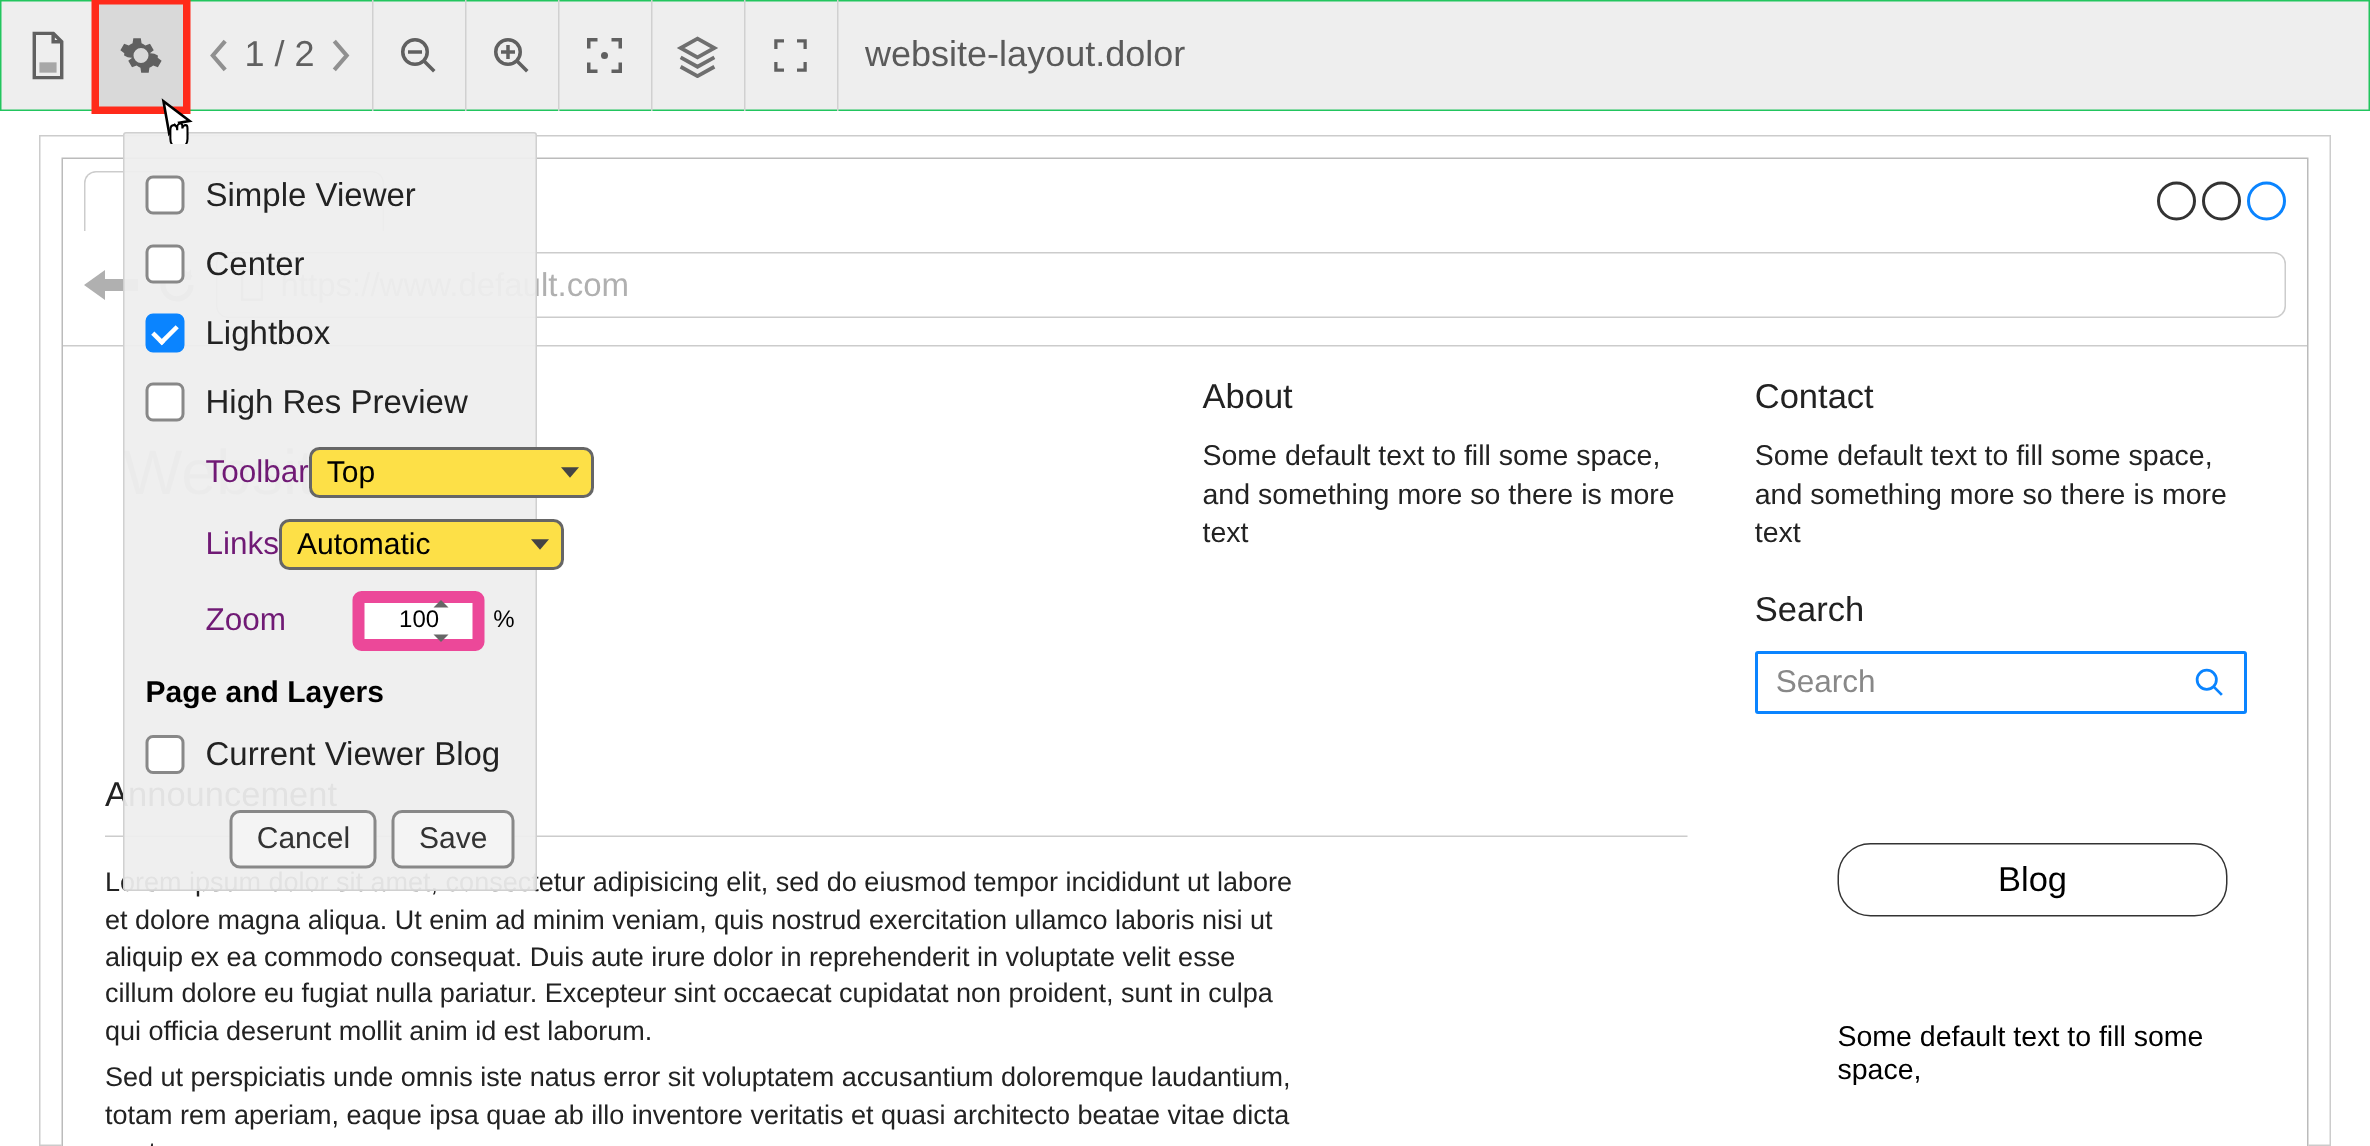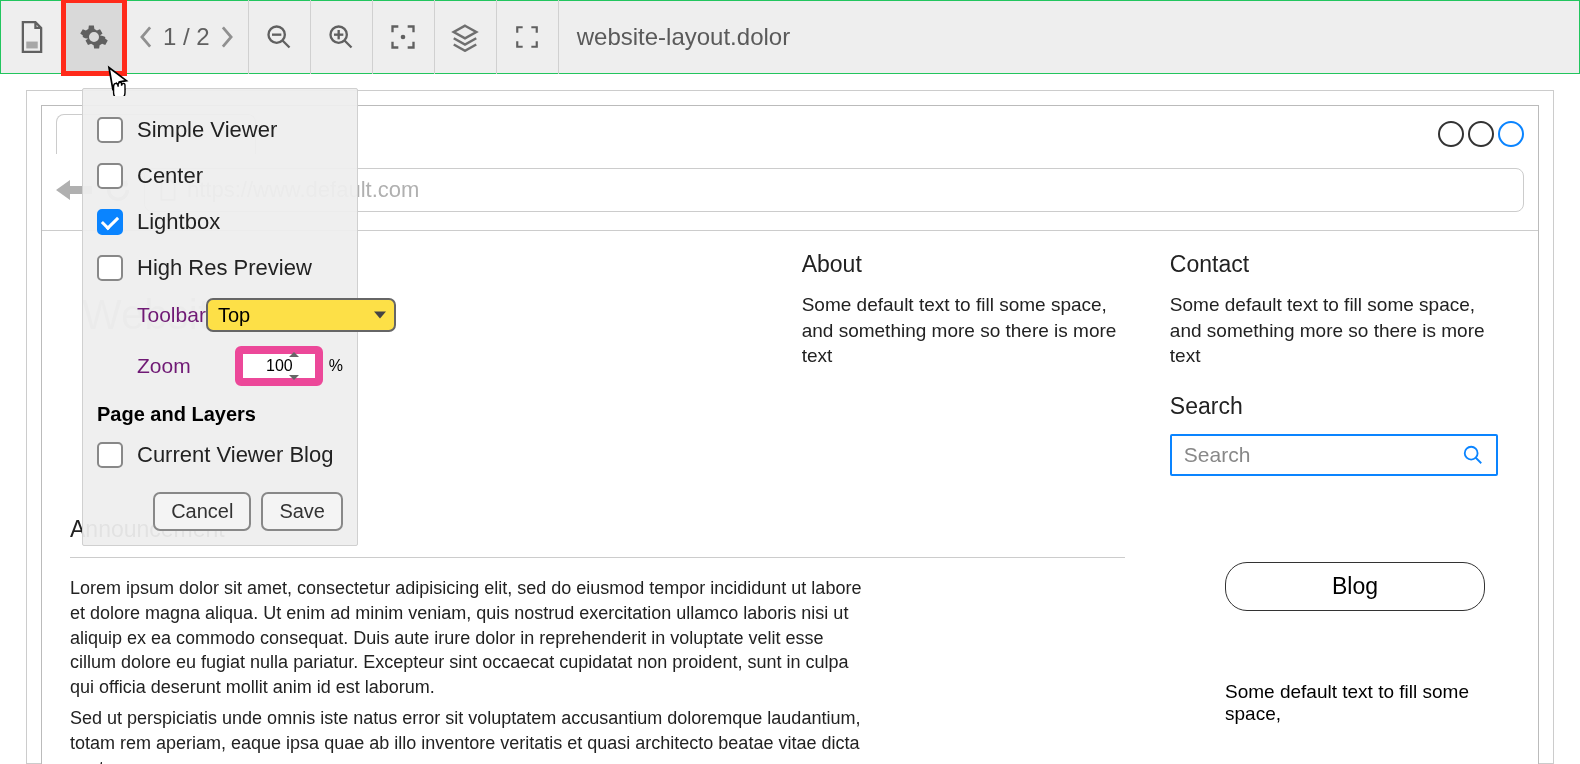--- a/index.html
+++ b/index.html
@@ -218,20 +218,24 @@
   </div>
   <div class="menu-row">
     <div class="chk"></div>
     <span class="menu-label">High Res Preview</span>
   </div>
   <div class="lbl-row">
     <span class="k">Toolbar</span>
     <span class="sel-wrap"><select class="sel"><option>Top</option></select></span>
   </div>
   <div class="lbl-row">
+    <span class="k">Links</span>
+    <span class="sel-wrap"><select class="sel"><option>Automatic</option></select></span>
+  </div>
+  <div class="lbl-row">
     <span class="k">Zoom</span>
     <span class="zoom-wrap">
       <input class="zoom-input" value="100" style="">
       <span>%</span>
     </span>
   </div>
   <div class="section-title">Page and Layers</div>
   <div class="menu-row">
     <div class="chk"></div>
     <span class="menu-label">Current Viewer Blog</span>

